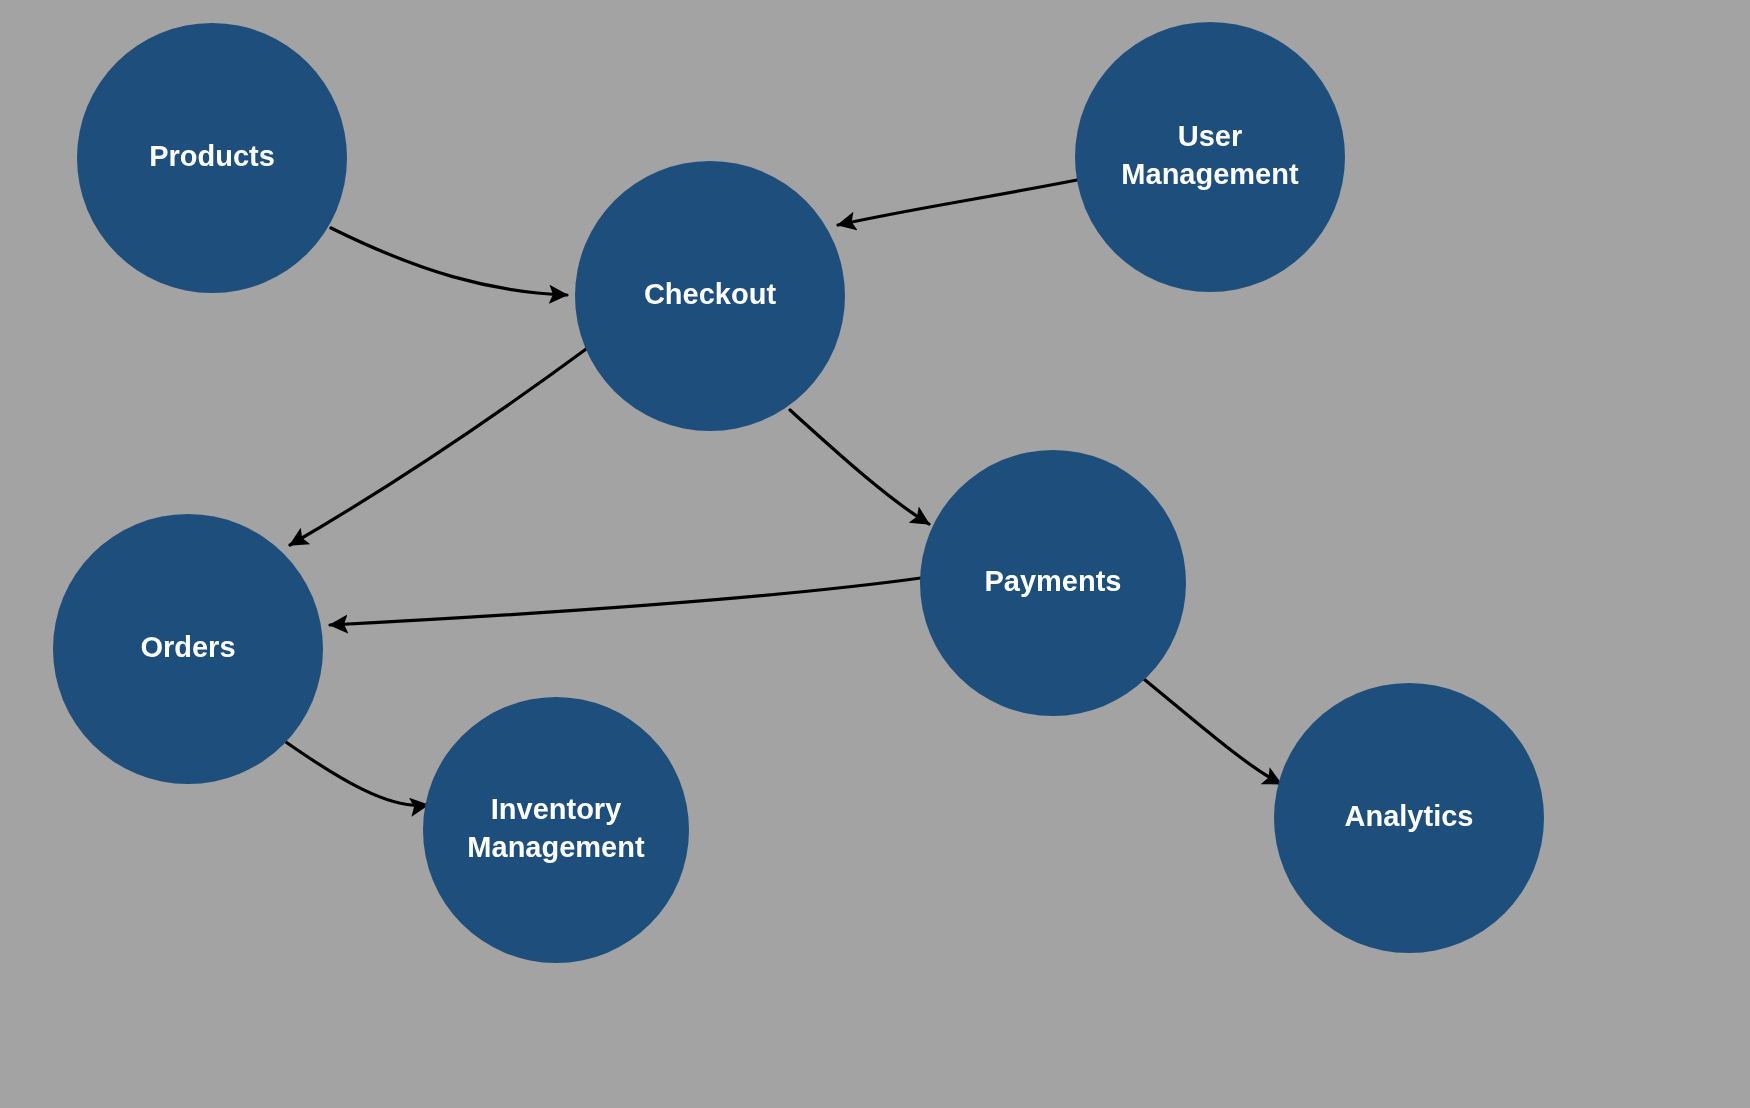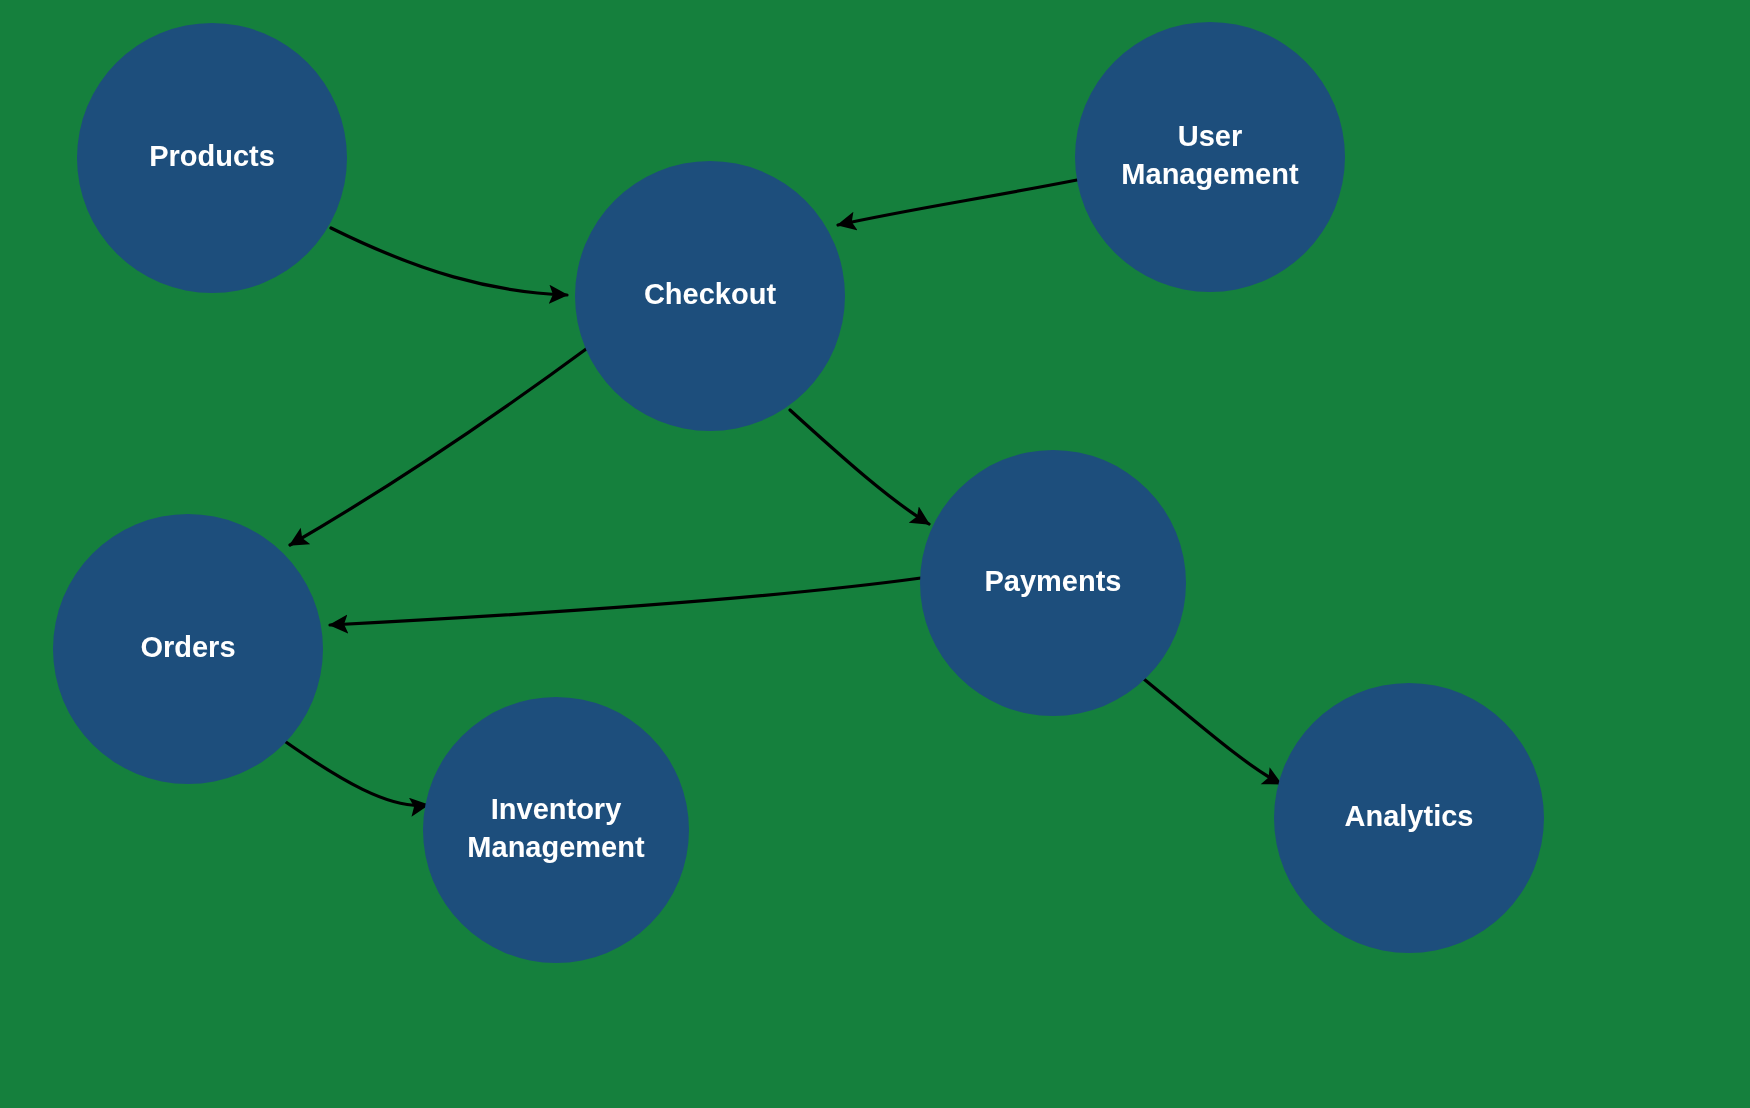--- a/index.html
+++ b/index.html
@@ -8,21 +8,21 @@
     padding: 0;
     background: #ffffff;
   }
   body {
     font-family: "Liberation Sans", sans-serif;
   }
   #canvas {
     position: relative;
     width: 1750px;
     height: 1108px;
-    background: #15803d;
+    background: #a3a3a3;
     overflow: hidden;
     text-decoration: underline;
   }
   #graph-svg {
     position: absolute;
     left: 0;
     top: 0;
     width: 1750px;
     height: 1108px;
   }

